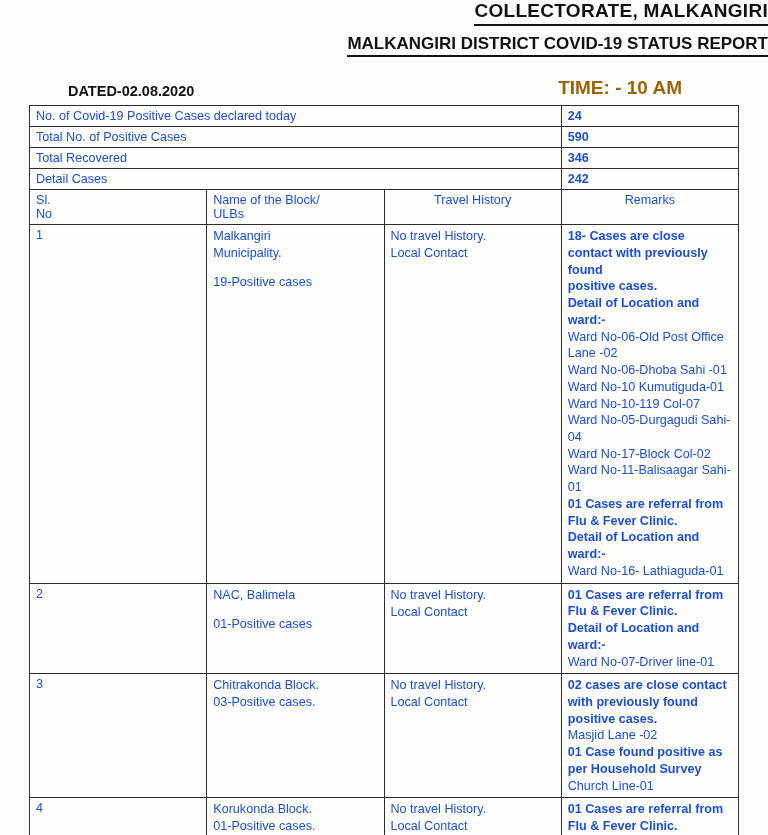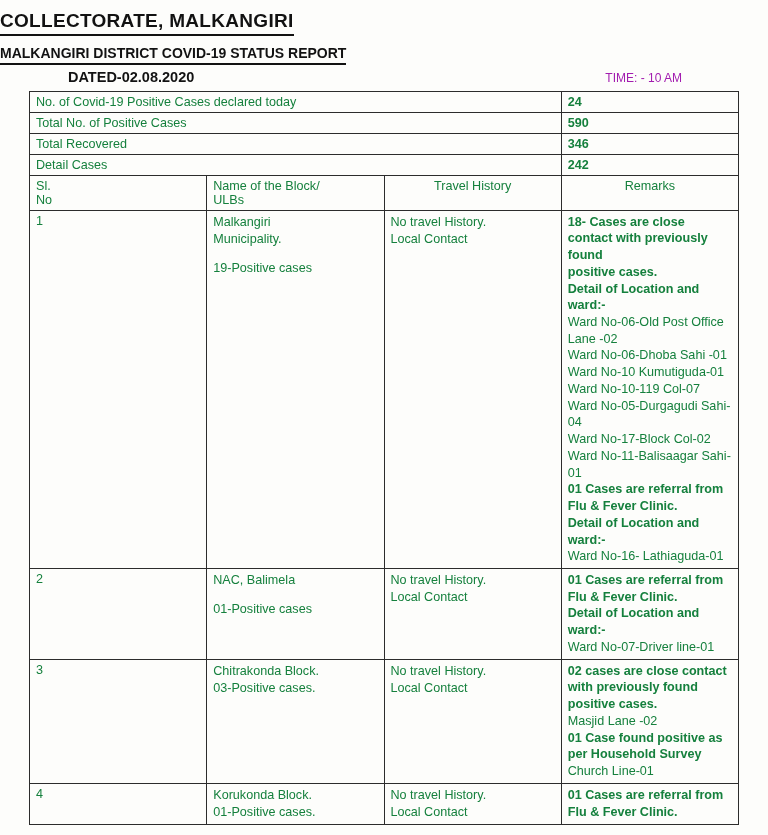--- a/index.html
+++ b/index.html
@@ -16,76 +16,75 @@
   }
   .page {
     position: relative;
     width: 768px;
     height: 835px;
     background: #fdfdfb;
     padding: 0;
     box-sizing: border-box;
   }
   .header {
-    text-align: left;
-    padding-top: 10px;
+    text-align: right;
   }
   .title-main {
     font-size: 19px;
     font-weight: bold;
     letter-spacing: 0.3px;
     color: #121212;
     display: inline-block;
     border-bottom: 2px solid #121212;
     padding-bottom: 1px;
     line-height: 1.2;
   }
   .title-sub-wrap {
     margin-top: 8px;
   }
   .title-sub {
-    font-size: 14px;
+    font-size: 17px;
     font-weight: bold;
     color: #121212;
     display: inline-block;
     border-bottom: 2px solid #121212;
     padding-bottom: 1px;
     line-height: 1.2;
   }
   .meta-row {
     display: flex;
     justify-content: space-between;
     align-items: flex-end;
-    margin: 4px 28px 6px 30px;
+    margin: 20px 28px 6px 30px;
   }
   .meta-date {
     font-size: 14.5px;
     font-weight: bold;
     color: #121212;
     margin-left: 38px;
   }
   .meta-time {
-    font-size: 12px;
-    font-weight: normal;
-    color: #a21caf;
+    font-size: 19px;
+    font-weight: bold;
+    color: #a16207;
     margin-right: 58px;
   }
   table.report {
     border-collapse: collapse;
     width: 710px;
     margin: 0 auto;
     table-layout: fixed;
     background: #fdfdfb;
   }
   table.report td, table.report th {
     border: 1px solid #2c2c2c;
     vertical-align: top;
     padding: 3px 6px;
     font-size: 12.6px;
-    color: #15803d;
+    color: #1d4ed8;
   }
   .summary-label {
     font-size: 13.4px;
     padding: 3px 8px;
     font-weight: normal;
   }
   .summary-value {
     text-align: left;
     font-weight: bold;
     font-size: 13.4px;

